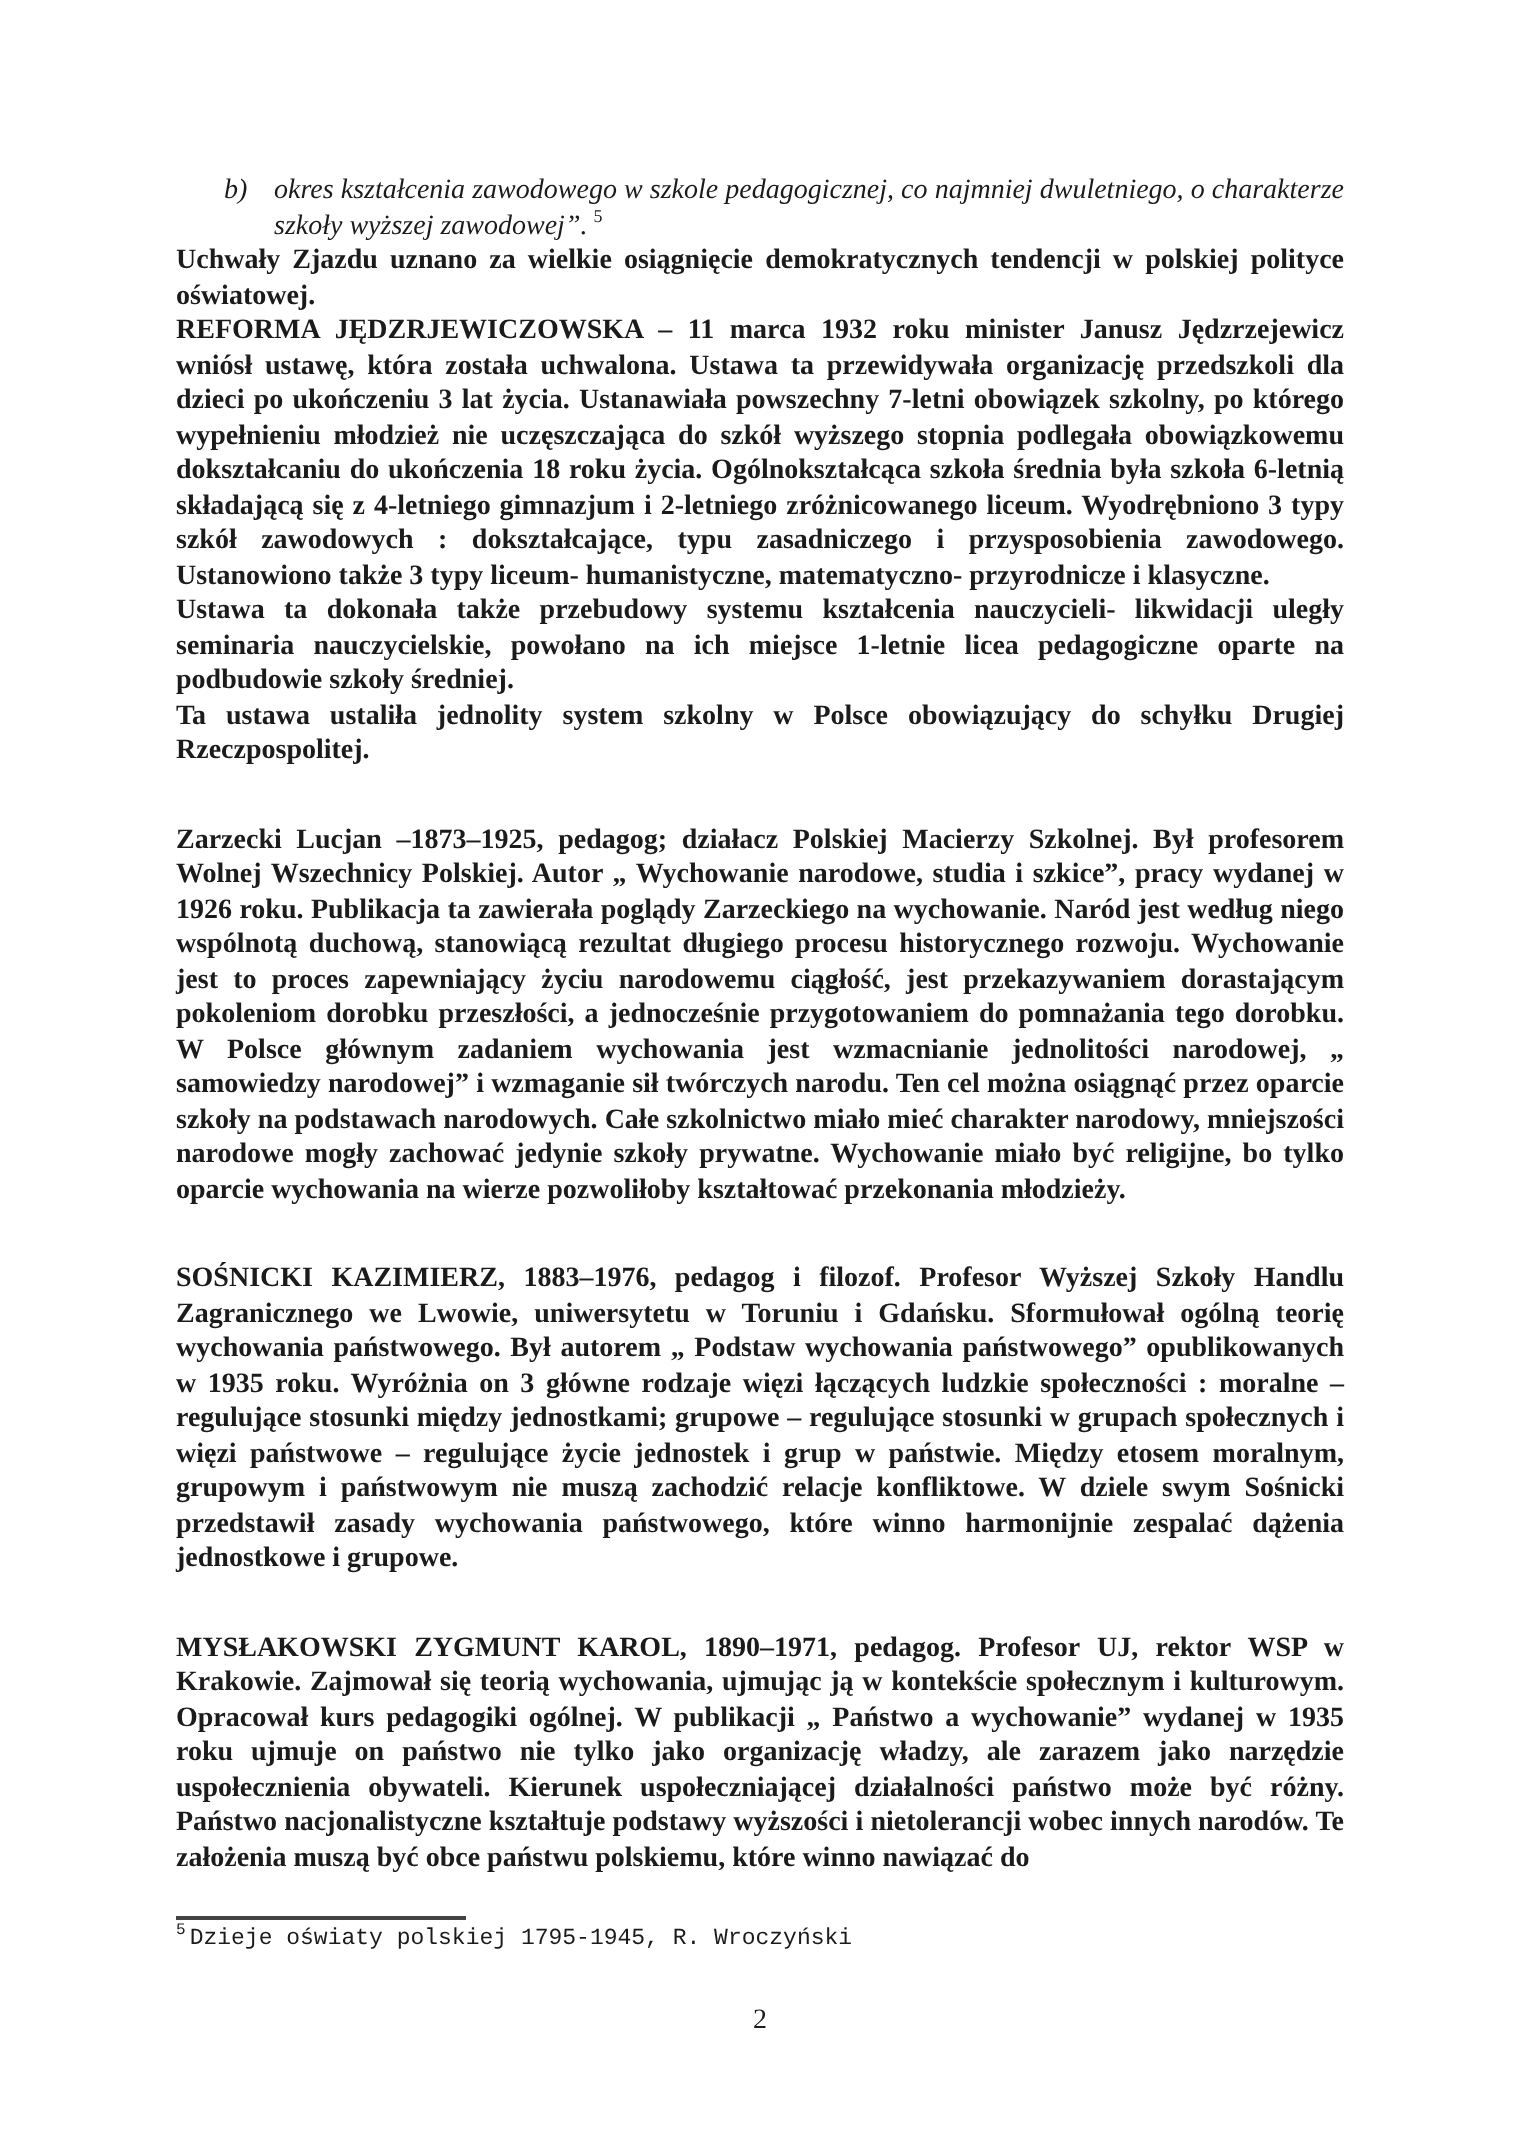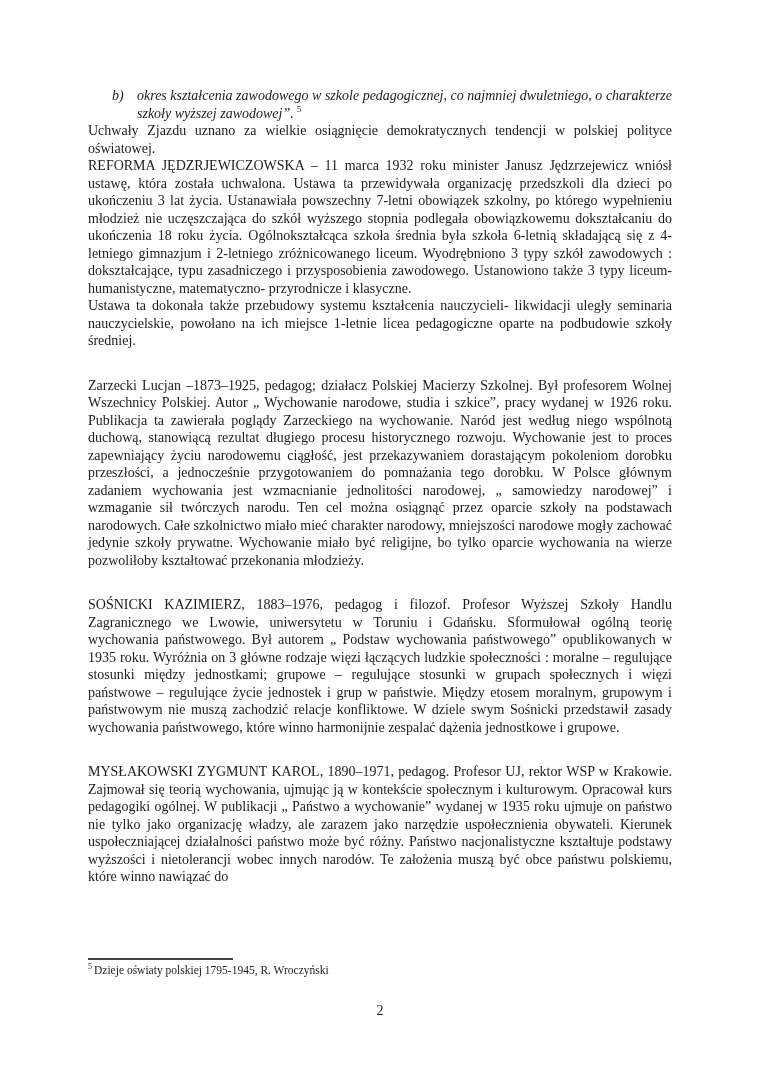--- a/index.html
+++ b/index.html
@@ -20,20 +20,21 @@
     position: absolute;
     left: 88px;
     top: 87px;
     width: 584px;
     font-size: 14px;
     line-height: 17.5px;
   }
   .content p {
     margin: 0;
     text-align: justify;
+    font-weight: bold;
   }
   .content p.gap {
     margin-top: 27px;
   }
   .list-row {
     position: relative;
     padding-left: 49px;
     font-style: italic;
     text-align: justify;
   }
@@ -57,20 +58,21 @@
   .footnote-rule {
     width: 145px;
     height: 0;
     border-top: 2px solid #444444;
     margin-bottom: 3px;
   }
   .footnote-text {
     font-size: 11.5px;
     line-height: 14px;
     color: #1b1b1b;
+    font-family: Liberation Mono, monospace;
   }
   .footnote-text sup {
     font-size: 8px;
     line-height: 0;
     margin-right: 2px;
   }
   .page-number {
     position: absolute;
     left: 0;
     top: 1003px;
@@ -87,20 +89,21 @@
 
   <div class="content">
 
     <div class="list-row">
       <span class="list-marker">b)</span><em>okres kształcenia zawodowego w szkole pedagogicznej, co najmniej dwuletniego, o charakterze szkoły wyższej zawodowej”.</em><sup class="fnref">5</sup>
     </div>
 
     <p>Uchwały Zjazdu uznano za wielkie osiągnięcie demokratycznych tendencji w polskiej polityce oświatowej.</p>
     <p>REFORMA JĘDZRJEWICZOWSKA – 11 marca 1932 roku minister Janusz Jędzrzejewicz wniósł ustawę, która została uchwalona. Ustawa ta przewidywała organizację przedszkoli dla dzieci po ukończeniu 3 lat życia. Ustanawiała powszechny 7-letni obowiązek szkolny, po którego wypełnieniu młodzież nie uczęszczająca do szkół wyższego stopnia podlegała obowiązkowemu dokształcaniu do ukończenia 18 roku życia. Ogólnokształcąca szkoła średnia była szkoła 6-letnią składającą się z 4-letniego gimnazjum i 2-letniego zróżnicowanego liceum. Wyodrębniono 3 typy szkół zawodowych : dokształcające, typu zasadniczego i przysposobienia zawodowego. Ustanowiono także 3 typy liceum- humanistyczne, matematyczno- przyrodnicze i klasyczne.</p>
     <p>Ustawa ta dokonała także przebudowy systemu kształcenia nauczycieli- likwidacji uległy seminaria nauczycielskie, powołano na ich miejsce 1-letnie licea pedagogiczne oparte na podbudowie szkoły średniej.</p>
+    <p>Ta ustawa ustaliła jednolity system szkolny w Polsce obowiązujący do schyłku Drugiej Rzeczpospolitej.</p>
     <p class="gap">Zarzecki Lucjan –1873–1925, pedagog; działacz Polskiej Macierzy Szkolnej. Był profesorem Wolnej Wszechnicy Polskiej. Autor „ Wychowanie narodowe, studia i szkice”, pracy wydanej w 1926 roku. Publikacja ta zawierała poglądy Zarzeckiego na wychowanie. Naród jest według niego wspólnotą duchową, stanowiącą rezultat długiego procesu historycznego rozwoju. Wychowanie jest to proces zapewniający życiu narodowemu ciągłość, jest przekazywaniem dorastającym pokoleniom dorobku przeszłości, a jednocześnie przygotowaniem do pomnażania tego dorobku. W Polsce głównym zadaniem wychowania jest wzmacnianie jednolitości narodowej, „ samowiedzy narodowej” i wzmaganie sił twórczych narodu. Ten cel można osiągnąć przez oparcie szkoły na podstawach narodowych. Całe szkolnictwo miało mieć charakter narodowy, mniejszości narodowe mogły zachować jedynie szkoły prywatne. Wychowanie miało być religijne, bo tylko oparcie wychowania na wierze pozwoliłoby kształtować przekonania młodzieży.</p>
     <p class="gap">SOŚNICKI KAZIMIERZ, 1883–1976, pedagog i filozof. Profesor Wyższej Szkoły Handlu Zagranicznego we Lwowie, uniwersytetu w Toruniu i Gdańsku. Sformułował ogólną teorię wychowania państwowego. Był autorem „ Podstaw wychowania państwowego” opublikowanych w 1935 roku. Wyróżnia on 3 główne rodzaje więzi łączących ludzkie społeczności : moralne – regulujące stosunki między jednostkami; grupowe – regulujące stosunki w grupach społecznych i więzi państwowe – regulujące życie jednostek i grup w państwie. Między etosem moralnym, grupowym i państwowym nie muszą zachodzić relacje konfliktowe. W dziele swym Sośnicki przedstawił zasady wychowania państwowego, które winno harmonijnie zespalać dążenia jednostkowe i grupowe.</p>
     <p class="gap">MYSŁAKOWSKI ZYGMUNT KAROL, 1890–1971, pedagog. Profesor UJ, rektor WSP w Krakowie. Zajmował się teorią wychowania, ujmując ją w kontekście społecznym i kulturowym. Opracował kurs pedagogiki ogólnej. W publikacji „ Państwo a wychowanie” wydanej w 1935 roku ujmuje on państwo nie tylko jako organizację władzy, ale zarazem jako narzędzie uspołecznienia obywateli. Kierunek uspołeczniającej działalności państwo może być różny. Państwo nacjonalistyczne kształtuje podstawy wyższości i nietolerancji wobec innych narodów. Te założenia muszą być obce państwu polskiemu, które winno nawiązać do</p>
 
   </div>
 
   <div class="footnote-area">
     <div class="footnote-rule"></div>
     <div class="footnote-text">
       <sup>5</sup><span>Dzieje oświaty polskiej 1795-1945, R. Wroczyński</span>

